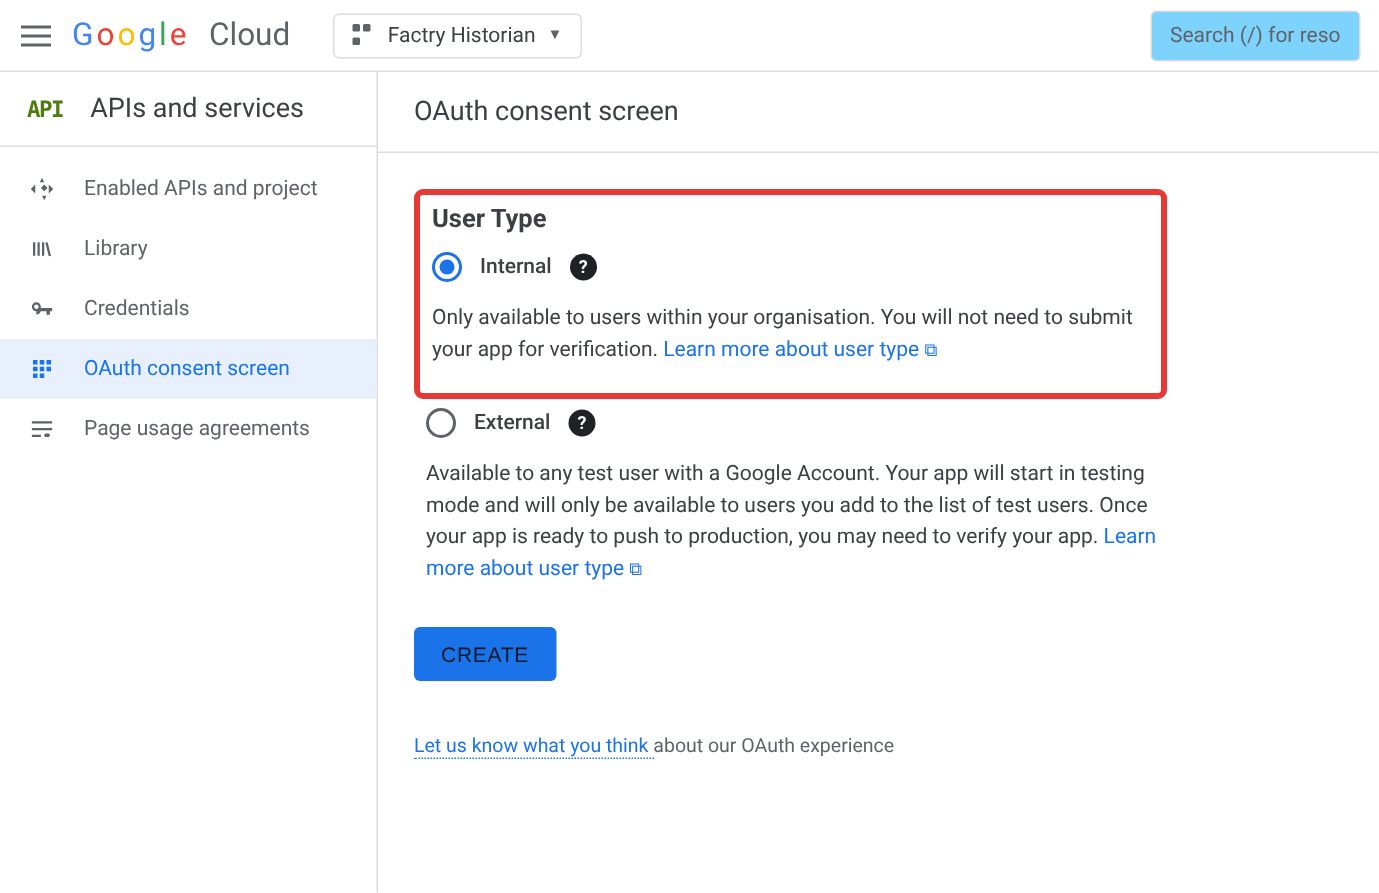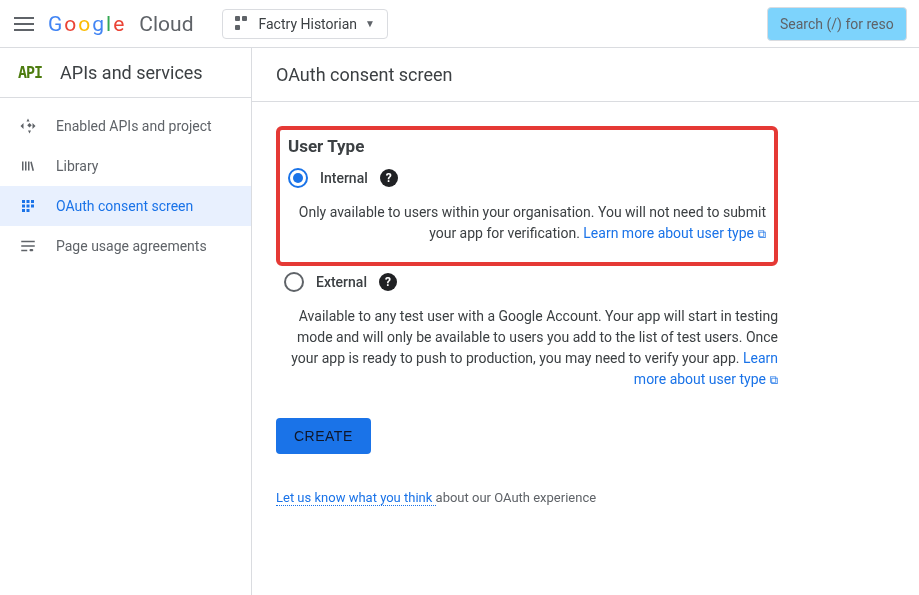--- a/index.html
+++ b/index.html
@@ -47,21 +47,21 @@
     .section-title { font-size: 17px; color: #3c4043; margin-bottom: 12px; }
     
     .radio-option { margin-bottom: 8px; }
     .radio-row { display: flex; align-items: center; gap: 12px; }
     .radio-btn { width: 20px; height: 20px; border-radius: 50%; border: 2px solid #5f6368; cursor: pointer; position: relative; flex-shrink: 0; }
     .radio-btn.selected { border-color: #1a73e8; }
     .radio-btn.selected::after { content: ''; position: absolute; top: 3px; left: 3px; width: 10px; height: 10px; background: #1a73e8; border-radius: 50%; }
     .radio-label { font-weight: 500; color: #3c4043; font-size: 14px; }
     .help-icon { width: 18px; height: 18px; background: #202124; color: #fff; border-radius: 50%; display: flex; align-items: center; justify-content: center; font-size: 12px; font-weight: bold; cursor: pointer; }
     
-    .radio-description { margin-top: 14px; font-size: 14px; line-height: 1.5; color: #3c4043; text-align: right; }
+    .radio-description { margin-top: 14px; font-size: 14px; line-height: 1.5; color: #3c4043; }
     .link { color: #1a73e8; text-decoration: none; }
     .external-icon { display: inline-block; font-size: 12px; vertical-align: baseline; }
     
     .external-group { margin-top: 6px; margin-bottom: 28px; }
     
     .create-btn { background: #1a73e8; color: #0f172a; border: none; padding: 10px 18px; border-radius: 4px; font-size: 14px; font-weight: 500; cursor: pointer; letter-spacing: 0.5px; text-align: right; }
     
     .feedback { margin-top: 36px; font-size: 13px; color: #5f6368; }
     .feedback .link { border-bottom: 1px dotted #1a73e8; }
   </style>
@@ -113,20 +113,28 @@
         <span>Enabled APIs and project</span>
       </div>
       <div class="nav-item">
         <span class="nav-icon">
           <svg viewBox="0 0 24 24">
               <path d="M4 6h2v12H4V6zm4 0h2v12H8V6zm4 0h2v12h-2V6zm5 0l3 12-2 .5L15 6.5l2-.5z"></path>
             </svg>
         </span>
         <span>Library</span>
       </div>
+      <div class="nav-item">
+        <span class="nav-icon">
+          <svg viewBox="0 0 24 24">
+              <path d="M7 14c-2.2 0-4-1.8-4-4s1.8-4 4-4 4 1.8 4 4c0 .4-.1.7-.1 1H21v3h-2v3h-3v-3h-5.1c-.5 1.7-2 3-3.9 3zm0-6c-1.1 0-2 .9-2 2s.9 2 2 2 2-.9 2-2-.9-2-2-2z"></path>
+            </svg>
+        </span>
+        <span>Credentials</span>
+      </div>
       <div class="nav-item active">
         <span class="nav-icon">
           <svg viewBox="0 0 24 24">
               <path d="M4 4h4v4H4V4zm6 0h4v4h-4V4zm6 0h4v4h-4V4zM4 10h4v4H4v-4zm6 0h4v4h-4v-4zm6 0h4v4h-4v-4zM4 16h4v4H4v-4zm6 0h4v4h-4v-4z"></path>
             </svg>
         </span>
         <span>OAuth consent screen</span>
       </div>
       <div class="nav-item">
         <span class="nav-icon">

